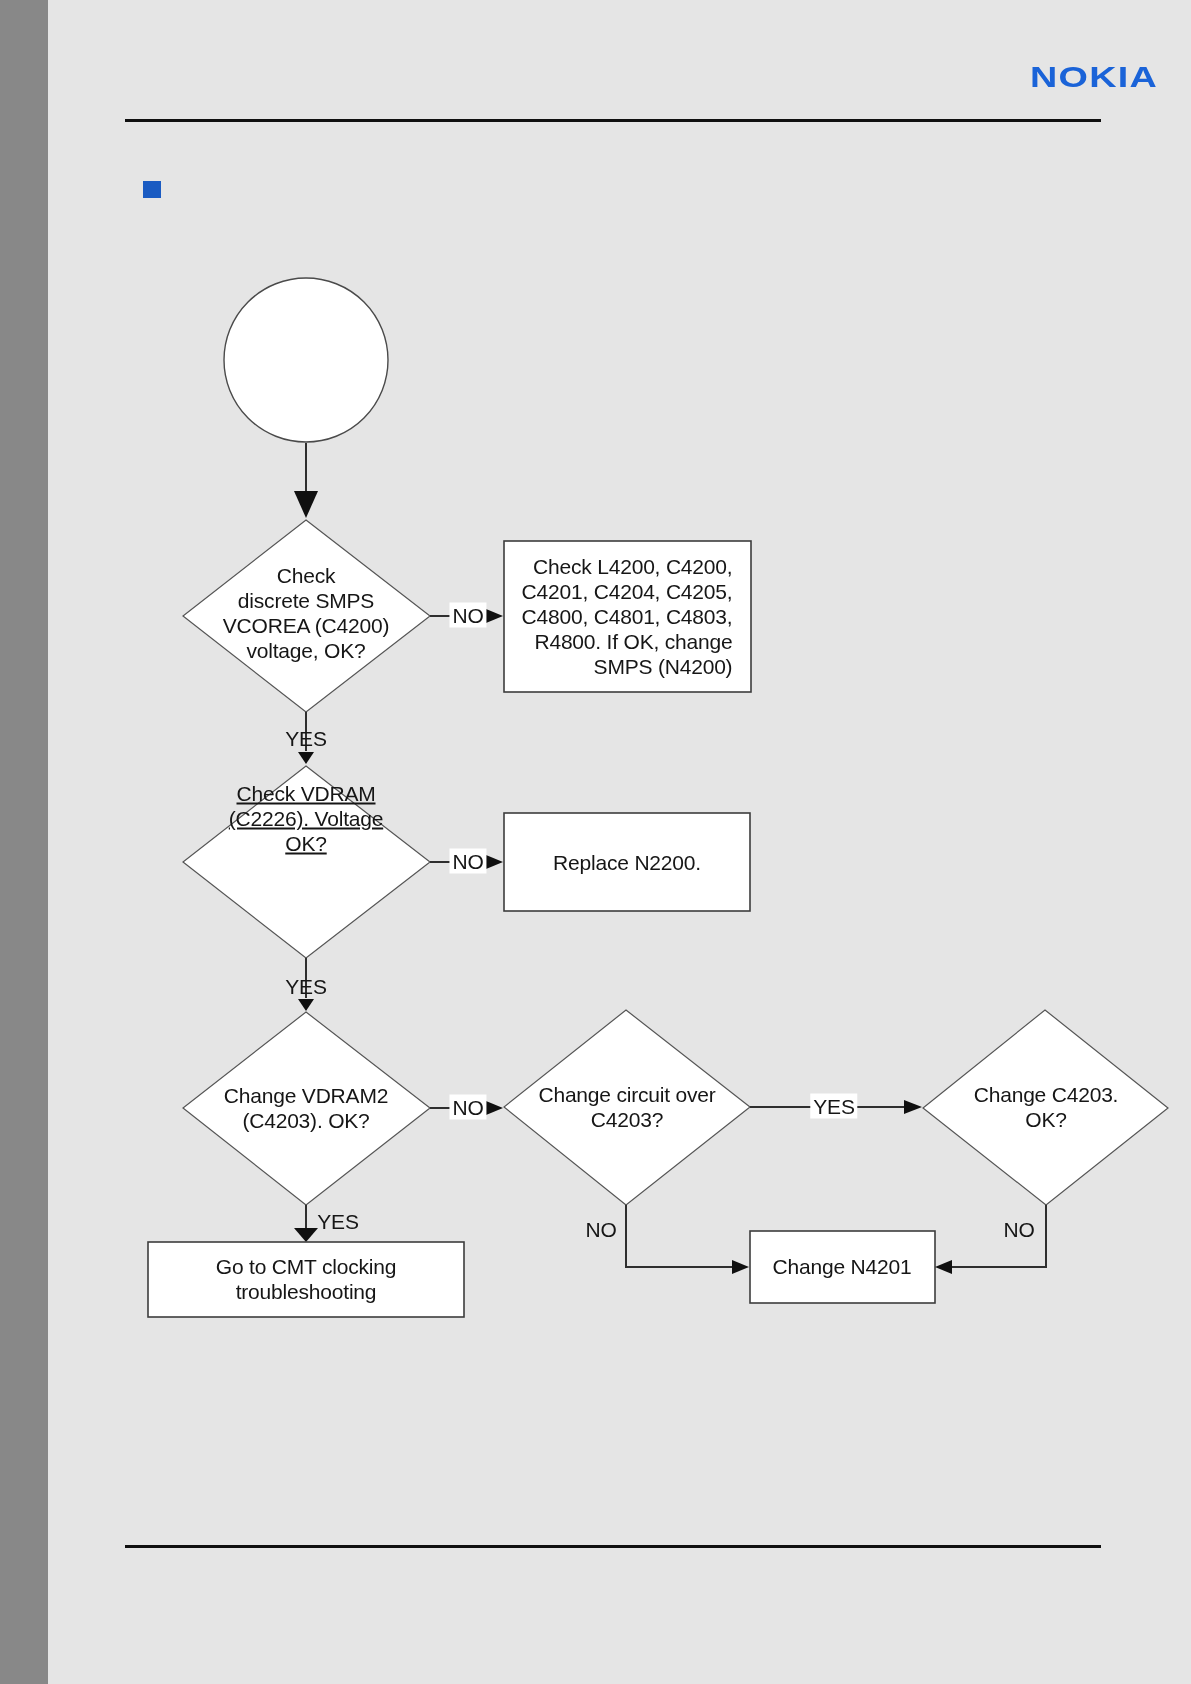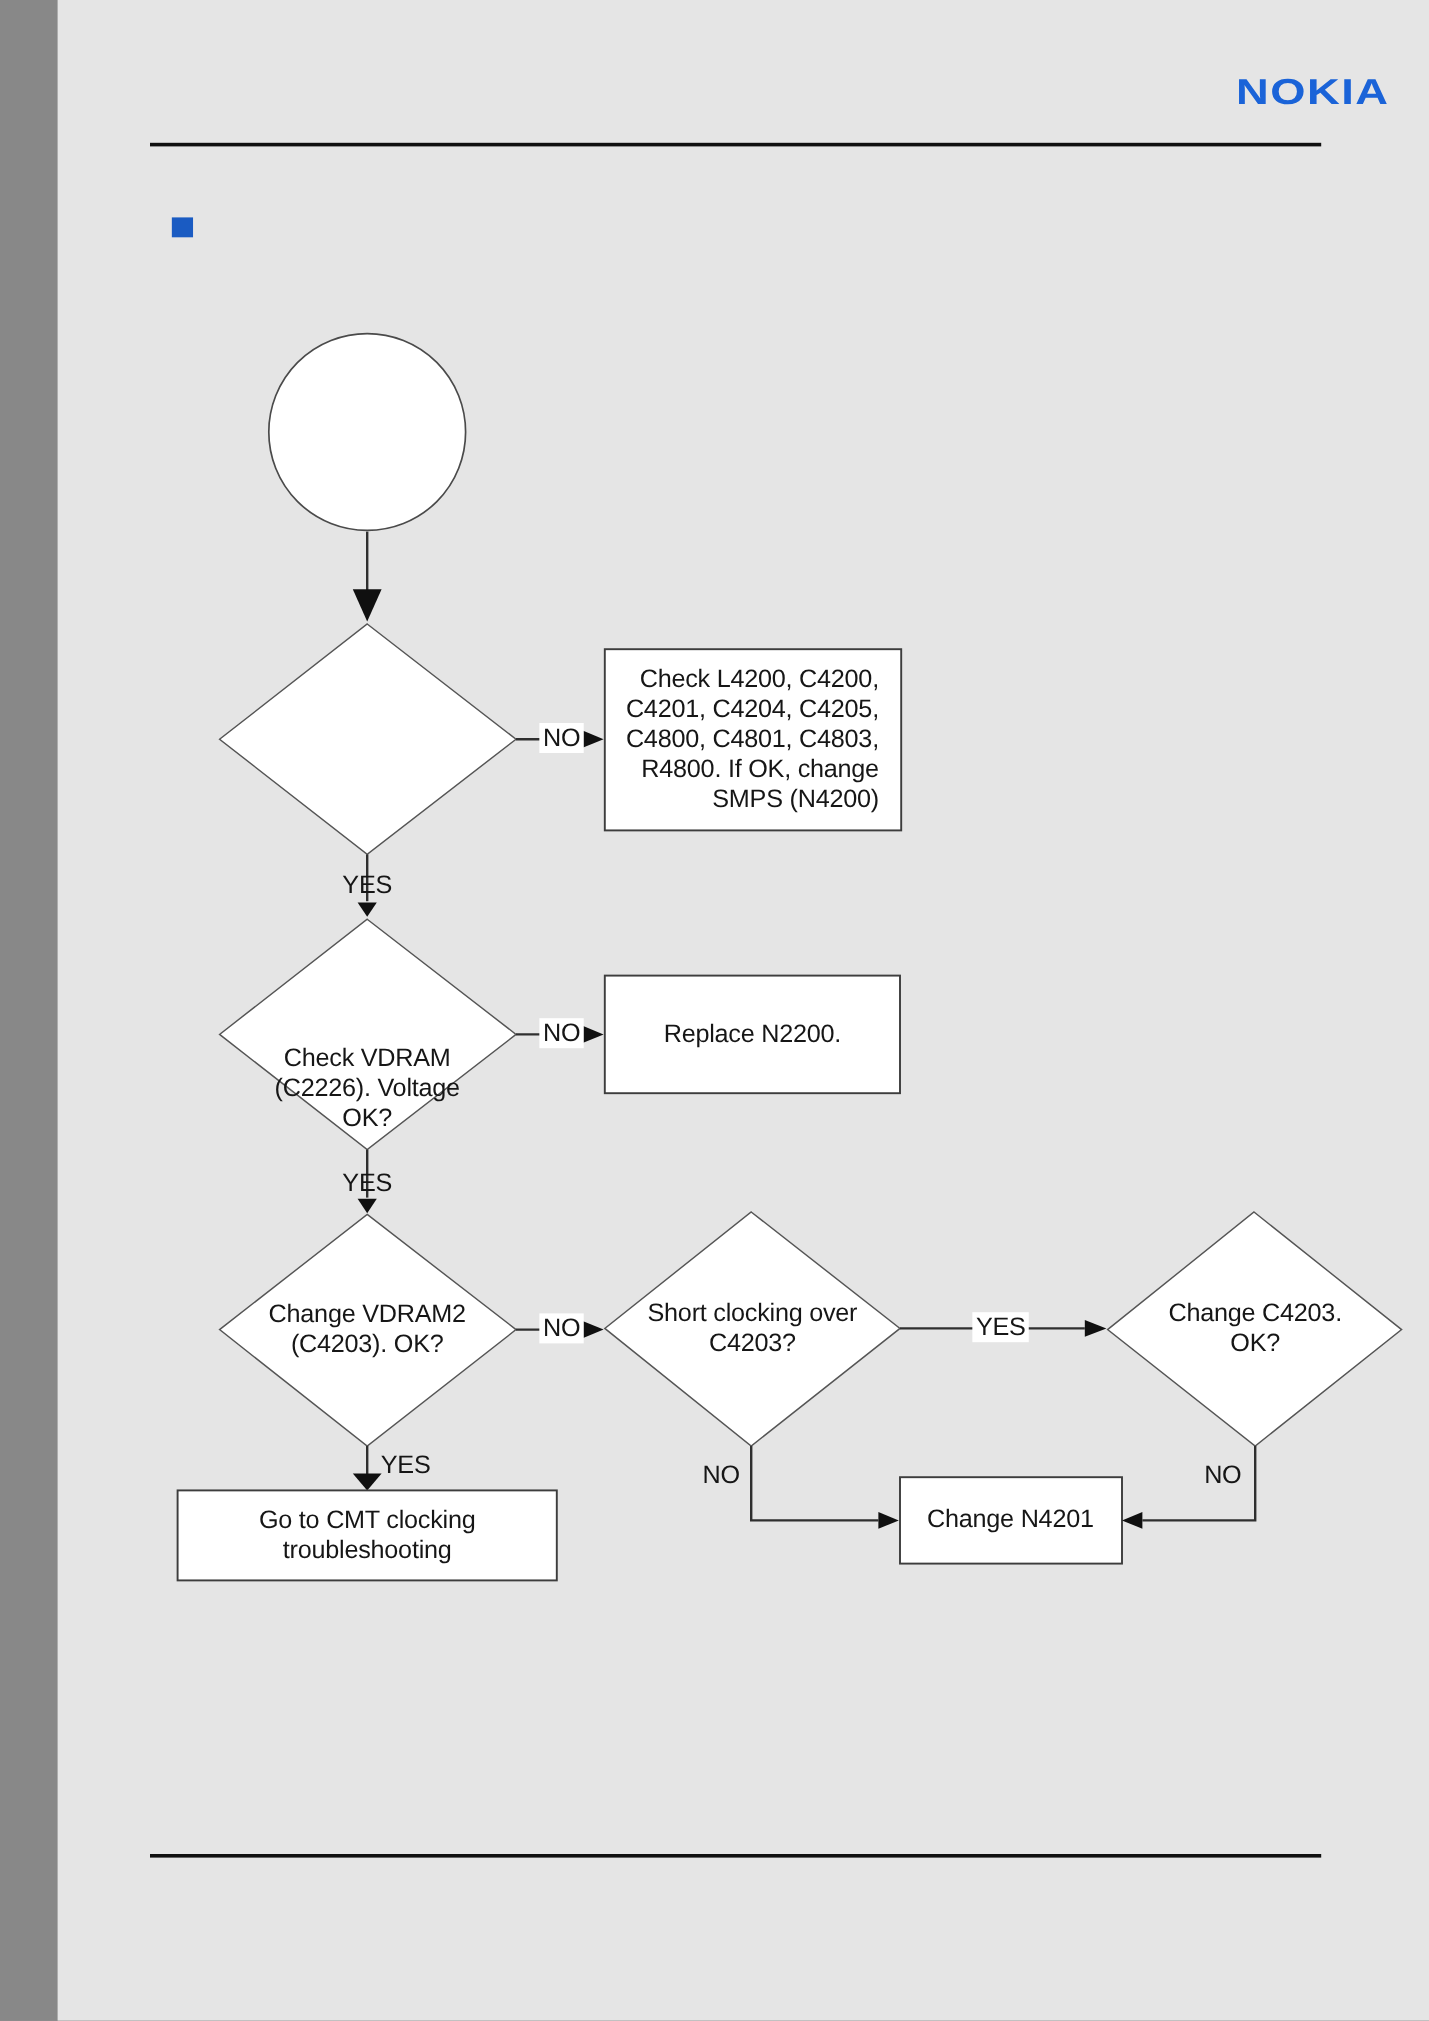--- a/index.html
+++ b/index.html
@@ -86,40 +86,44 @@
     <rect class="shape" x="100" y="1242" width="316" height="75"></rect>
 
     <polyline points="578,1205 578,1267 684,1267"></polyline>
     <polygon class="arrow" points="684,1260 684,1274 701,1267"></polygon>
     <rect class="shape" x="702" y="1231" width="185" height="72"></rect>
     <polyline points="998,1205 998,1267 904,1267"></polyline>
     <polygon class="arrow" points="904,1260 904,1274 887,1267"></polygon>
   </svg>
 
 
+  <div class="lbl" style="left:258px;top:613px;">Check
+discrete SMPS
+VCOREA (C4200)
+voltage, OK?</div>
   <div class="lbl online" style="left:420px;top:615px;">NO</div>
   <div class="lbl" style="left:579px;top:616px;text-align:right;">Check L4200, C4200,
 C4201, C4204, C4205,
 C4800, C4801, C4803,
 R4800. If OK, change
 SMPS (N4200)</div>
   <div class="lbl" style="left:258px;top:738px;">YES</div>
 
-  <div class="lbl" style="left:258px;top:907px;">Check VDRAM
+  <div class="lbl" style="left:258px;top:818px;text-decoration:underline;">Check VDRAM
 (C2226). Voltage
 OK?</div>
   <div class="lbl online" style="left:420px;top:861px;">NO</div>
   <div class="lbl" style="left:579px;top:862px;">Replace N2200.</div>
   <div class="lbl" style="left:258px;top:986px;">YES</div>
 
   <div class="lbl" style="left:258px;top:1108px;">Change VDRAM2
 (C4203). OK?</div>
   <div class="lbl online" style="left:420px;top:1107px;">NO</div>
 
-  <div class="lbl" style="left:579px;top:1107px;">Short clocking over
+  <div class="lbl" style="left:579px;top:1107px;">Change circuit over
 C4203?</div>
   <div class="lbl online" style="left:786px;top:1106px;">YES</div>
   <div class="lbl" style="left:998px;top:1107px;">Change C4203.
 OK?</div>
 
   <div class="lbl" style="left:290px;top:1221px;">YES</div>
   <div class="lbl" style="left:258px;top:1279px;">Go to CMT clocking
 troubleshooting</div>
 
   <div class="lbl" style="left:553px;top:1229px;">NO</div>

